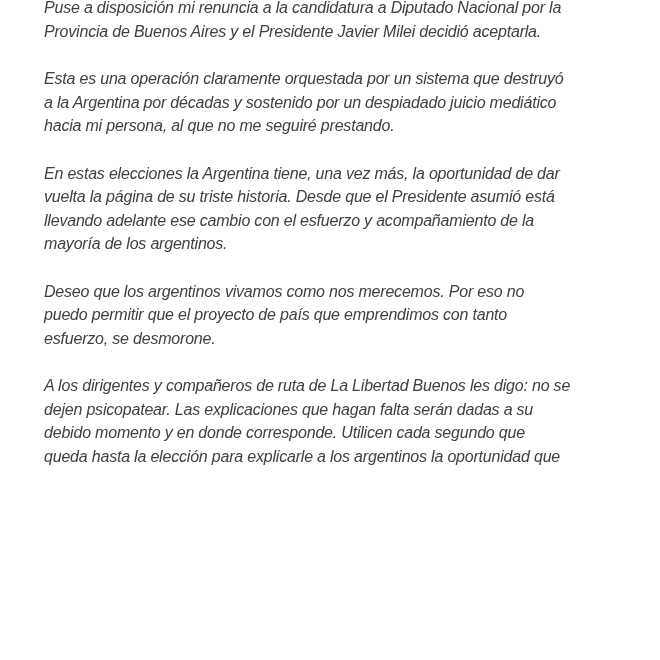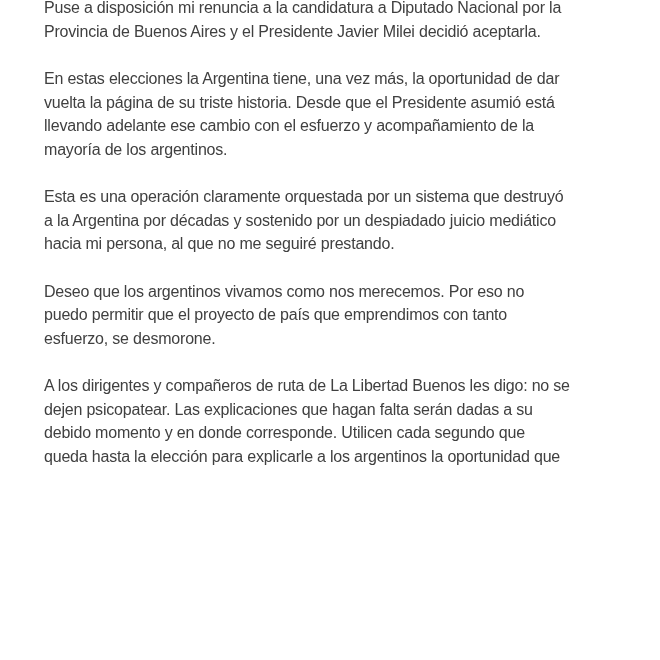--- a/index.html
+++ b/index.html
@@ -1,15 +1,15 @@
 <!DOCTYPE html>
 <html><head>
 <meta charset="utf-8">
 <style>
-  * { margin: 0; padding: 0; box-sizing: border-box; }
+  * { margin: 0; padding: 0; box-sizing: border-box; font-style: italic; }
   html, body {
     width: 660px;
     height: 660px;
     background: #ffffff;
     overflow: hidden;
     font-family: "Liberation Sans", "DejaVu Sans", sans-serif;
   }
   .page {
     position: relative;
     width: 660px;
@@ -35,27 +35,27 @@
   .para:nth-child(6) { margin-bottom: 32px; }
   .para:last-child { margin-bottom: 0; }
 </style>
 </head>
 <body>
 
 <div class="page">
   <div class="statement">
     <div class="para">Puse a disposición mi renuncia a la candidatura a Diputado Nacional por la
 Provincia de Buenos Aires y el Presidente Javier Milei decidió aceptarla.</div>
+    <div class="para">Esta es una operación claramente orquestada por un sistema que destruyó
+a la Argentina por décadas y sostenido por un despiadado juicio mediático
+hacia mi persona, al que no me seguiré prestando.</div>
     <div class="para">En estas elecciones la Argentina tiene, una vez más, la oportunidad de dar
 vuelta la página de su triste historia. Desde que el Presidente asumió está
 llevando adelante ese cambio con el esfuerzo y acompañamiento de la
 mayoría de los argentinos.</div>
-    <div class="para">Esta es una operación claramente orquestada por un sistema que destruyó
-a la Argentina por décadas y sostenido por un despiadado juicio mediático
-hacia mi persona, al que no me seguiré prestando.</div>
     <div class="para">Deseo que los argentinos vivamos como nos merecemos. Por eso no
 puedo permitir que el proyecto de país que emprendimos con tanto
 esfuerzo, se desmorone.</div>
     <div class="para">A los dirigentes y compañeros de ruta de La Libertad Buenos les digo: no se
 dejen psicopatear. Las explicaciones que hagan falta serán dadas a su
 debido momento y en donde corresponde. Utilicen cada segundo que
 queda hasta la elección para explicarle a los argentinos la oportunidad que</div>
   </div>
 </div>
 

